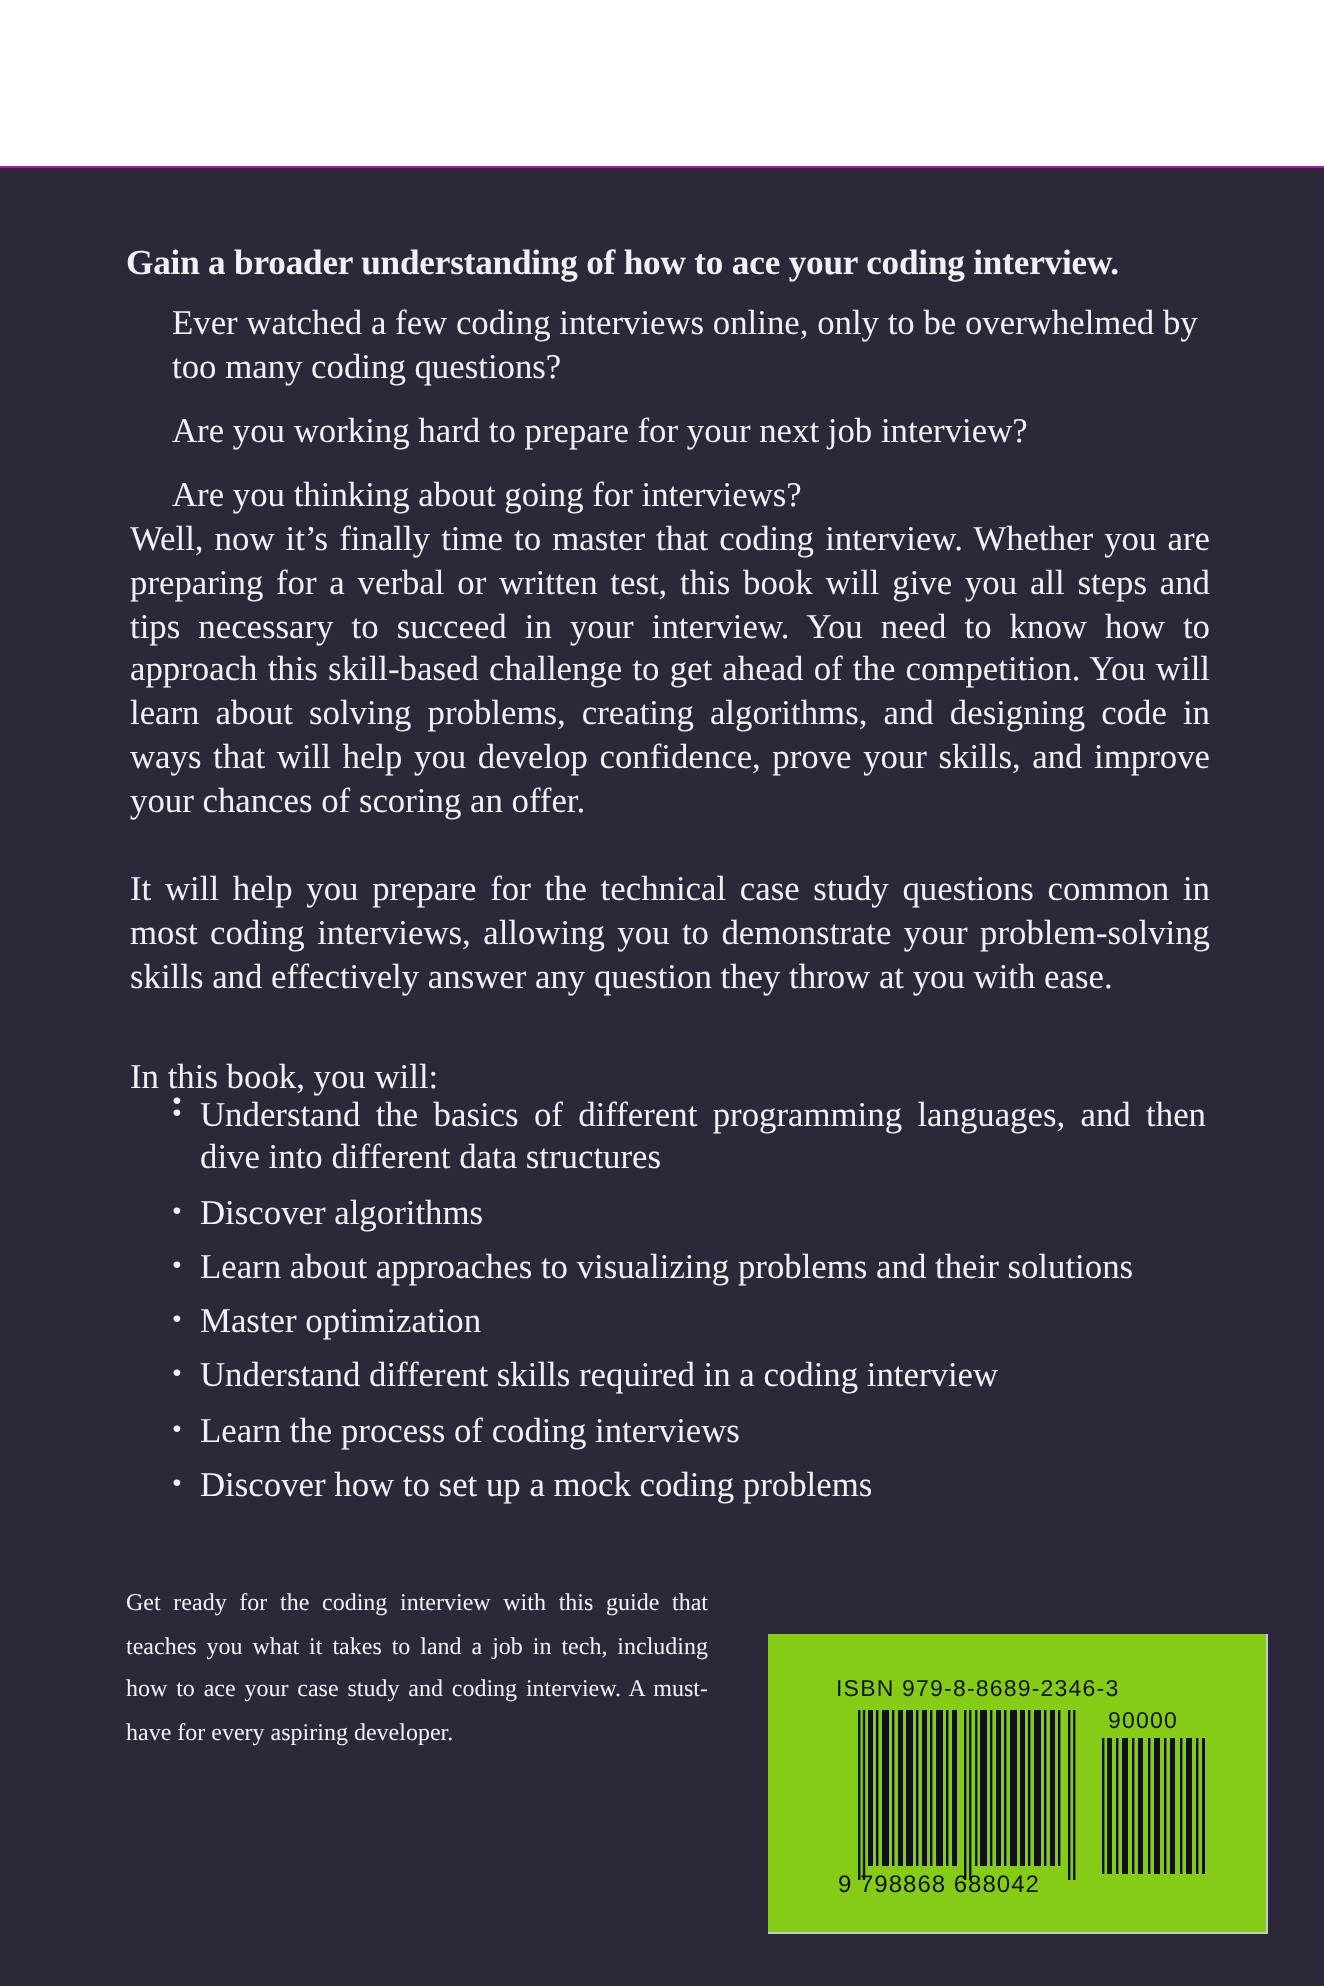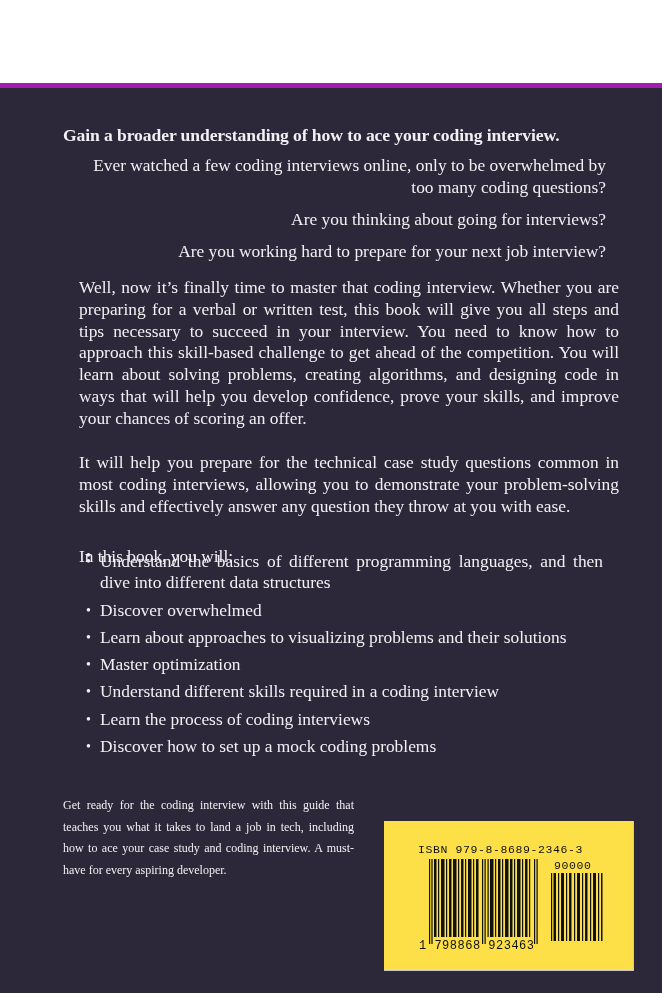--- a/index.html
+++ b/index.html
@@ -5,72 +5,72 @@
   html, body { margin: 0; padding: 0; }
   body {
     width: 662px; height: 993px; position: relative; overflow: hidden;
     background: #ffffff;
     font-family: "Liberation Serif", "DejaVu Serif", serif;
   }
   .top-margin { position: absolute; left: 0; top: 0; width: 662px; height: 83px; background: #ffffff; }
   .cover {
     position: absolute; left: 0; top: 83px; width: 662px; height: 910px;
     background: #2c2839;
-    border-top: 5px solid #a21caf;
+    border-top: 1px solid #a21caf;
     box-sizing: border-box;
     color: #f2f0f4;
   }
   .headline {
     position: absolute; left: 63px; top: 37px;
     font-weight: bold; font-size: 17.6px; letter-spacing: -0.1px;
     white-space: nowrap;
   }
   .questions { position: absolute; left: 86px; top: 66px; width: 520px; font-size: 17.4px; line-height: 22px; }
-  .questions p { margin: 0 0 10px 0; text-align: right; }
-  .para { position: absolute; left: 63px; width: 540px; font-size: 17.4px; line-height: 21.8px; text-align: justify; margin: 16px; }
+  .questions p { margin: 0 0 10px 0; }
+  .para { position: absolute; left: 63px; width: 540px; font-size: 17.4px; line-height: 21.8px; text-align: justify; margin: 2px; }
   .p1 { top: 173px; }
   .p2 { top: 348px; }
   .p3 { top: 442px; }
   .bullets { position: absolute; left: 88px; top: 457px; width: 515px; list-style: none; margin: 0; padding: 0; font-size: 17.4px; line-height: 21.8px; }
   .bullets li { position: relative; padding-left: 12px; margin-bottom: 5.5px; text-align: justify; }
   .bullets li .dot { position: absolute; left: -2px; top: 0; font-size: 14px; }
   .p4 { position: absolute; left: 63px; top: 707px; width: 291px; font-size: 12px; line-height: 21.6px; text-align: justify; margin: 0; }
   .barcode-box {
     position: absolute; left: 384px; top: 733px; width: 249px; height: 149px;
-    background: #fde047; border-right: 1px solid #c8c8cc; border-bottom: 1px solid #c8c8cc;
-    color: #111; font-family: Liberation Mono, monospace;
+    background: #84cc16; border-right: 1px solid #c8c8cc; border-bottom: 1px solid #c8c8cc;
+    color: #111; font-family: Liberation Sans, sans-serif;
   }
   .isbn-text { position: absolute; left: 34px; top: 22px; font-size: 11.5px; letter-spacing: 0.6px; white-space: nowrap; }
   .price-code { position: absolute; left: 170px; top: 38px; font-size: 11.5px; letter-spacing: 0.6px; text-align: center; }
   .bars-main { position: absolute; left: 45px; top: 38px; width: 110px; height: 85px; }
   .bars-addon { position: absolute; left: 167px; top: 52px; width: 52px; height: 68px; }
   .ean-digits { position: absolute; left: 35px; top: 118px; font-size: 12px; letter-spacing: 0.5px; white-space: nowrap; }
 </style>
 </head>
 <body>
 
 <div class="top-margin"></div>
 
 <div class="cover">
   <div class="headline">Gain a broader understanding of how to ace your coding interview.</div>
 
   <div class="questions">
     <p>Ever watched a few coding interviews online, only to be overwhelmed by too many coding questions?</p>
+    <p>Are you working hard to prepare for your next job interview?</p>
     <p>Are you thinking about going for interviews?</p>
-    <p>Are you working hard to prepare for your next job interview?</p>
   </div>
 
   <p class="para p1">Well, now it’s finally time to master that coding interview. Whether you are preparing for a verbal or written test, this book will give you all steps and tips necessary to succeed in your interview. You need to know how to approach this skill-based challenge to get ahead of the competition. You will learn about solving problems, creating algorithms, and designing code in ways that will help you develop confidence, prove your skills, and improve your chances of scoring an offer.</p>
   <p class="para p2">It will help you prepare for the technical case study questions common in most coding interviews, allowing you to demonstrate your problem-solving skills and effectively answer any question they throw at you with ease.</p>
   <p class="para p3">In this book, you will:</p>
 
   <ul class="bullets">
     <li><span class="dot">•</span></li>
     <li><span class="dot">•</span><span>Understand the basics of different programming languages, and then dive into different data structures</span></li>
-    <li><span class="dot">•</span><span>Discover overwhelmed</span></li>
+    <li><span class="dot">•</span><span>Discover algorithms</span></li>
     <li><span class="dot">•</span><span>Learn about approaches to visualizing problems and their solutions</span></li>
     <li><span class="dot">•</span><span>Master optimization</span></li>
     <li><span class="dot">•</span><span>Understand different skills required in a coding interview</span></li>
     <li><span class="dot">•</span><span>Learn the process of coding interviews</span></li>
     <li><span class="dot">•</span><span>Discover how to set up a mock coding problems</span></li>
   </ul>
 
   <p class="p4">Get ready for the coding interview with this guide that teaches you what it takes to land a job in tech, including how to ace your case study and coding interview. A must-have for every aspiring developer.</p>
 
   <div class="barcode-box">
@@ -121,15 +121,15 @@
         <rect x="23" y="0" width="1.2" height="68"></rect>
           <rect x="26" y="0" width="3" height="68"></rect>
         <rect x="31" y="0" width="1.2" height="68"></rect>
           <rect x="34" y="0" width="2.5" height="68"></rect>
         <rect x="39" y="0" width="1.2" height="68"></rect>
           <rect x="42" y="0" width="3" height="68"></rect>
         <rect x="47" y="0" width="1.2" height="68"></rect>
           <rect x="50" y="0" width="1.5" height="68"></rect>
       </g>
     </svg>
-    <div class="ean-digits">1 798868 923463</div>
+    <div class="ean-digits">9 798868 688042</div>
   </div>
 </div>
 
 </body></html>

